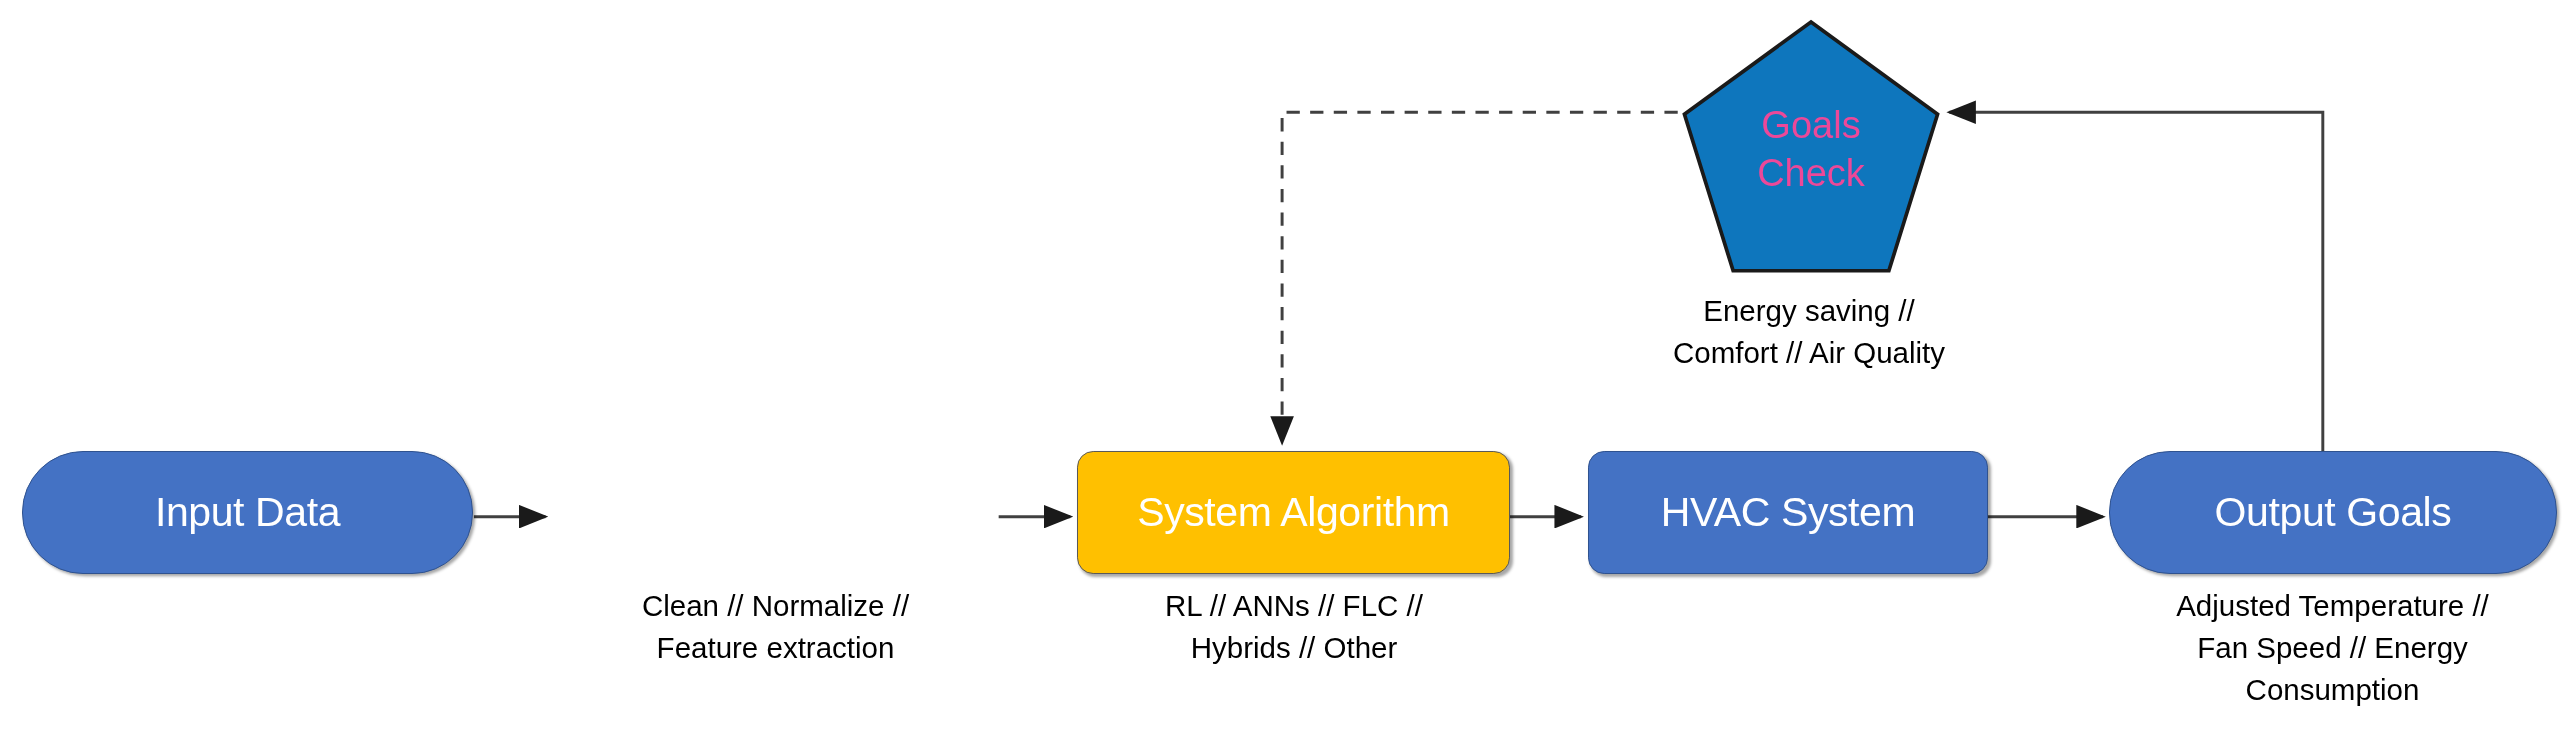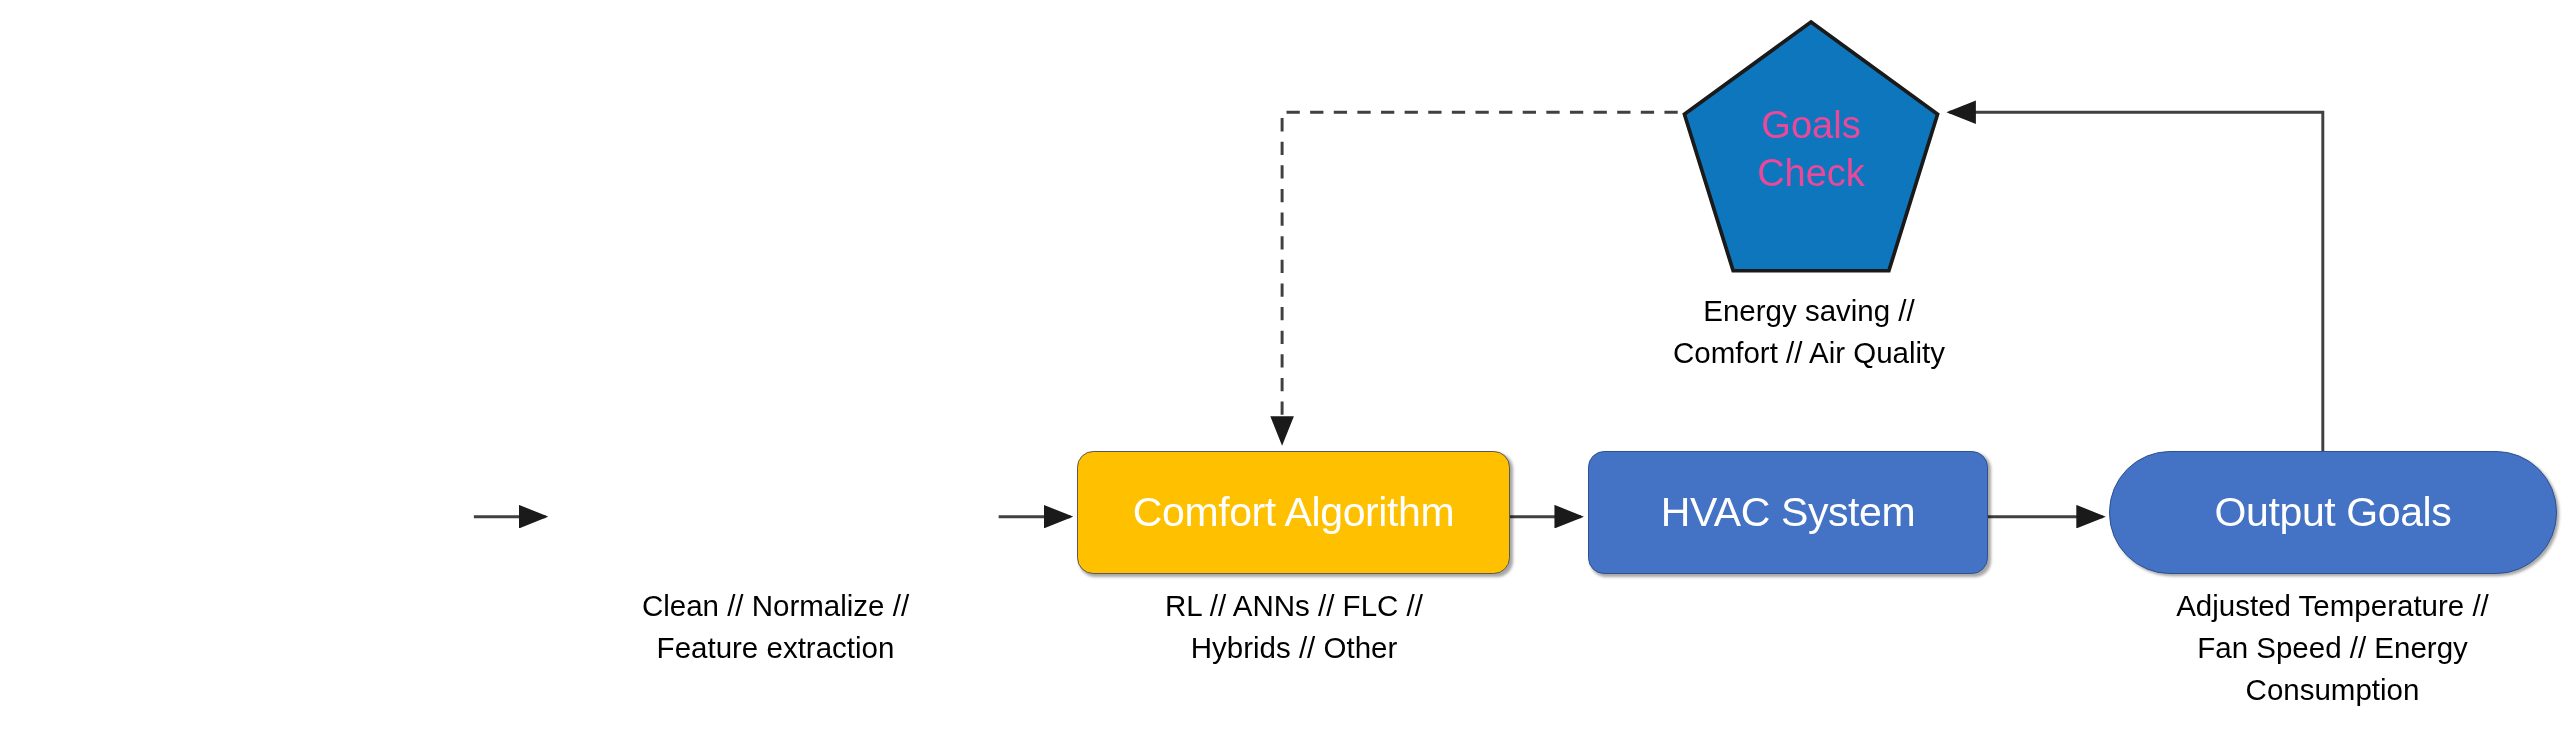--- a/index.html
+++ b/index.html
@@ -121,26 +121,29 @@
     <svg width="262" height="260" viewBox="0 0 355 352" xmlns="http://www.w3.org/2000/svg">
       <polygon points="177.5,8 349,133 283,345 72,345 6,133" fill="#0E76BD" stroke="#1a1a1a" stroke-width="5" stroke-linejoin="miter"></polygon>
     </svg>
     <div id="pentagon-label">Goals
 Check</div>
   </div>
 
   <div class="caption" style="left:1595px; top:290px; width:428px;">Energy saving //
 Comfort // Air Quality</div>
 
+  <div class="node blue pill" style="left:22px; width:451px;">
+    <span>Input Data</span>
+  </div>
 
   <div class="caption" style="left:543px; top:585px; width:465px;">Clean // Normalize  //
 Feature extraction</div>
 
   <div class="node yellow rounded" style="left:1077px; width:433px;">
-    <span>Comfort Algorithm</span>
+    <span>System Algorithm</span>
   </div>
   <div class="caption" style="left:1067px; top:585px; width:454px;">RL // ANNs  // FLC //
 Hybrids  // Other</div>
 
   <div class="node blue rounded" style="left:1588px; width:400px;">
     <span>HVAC System</span>
   </div>
 
   <div class="node blue pill" style="left:2109px; width:448px;">
     <span>Output Goals</span>

